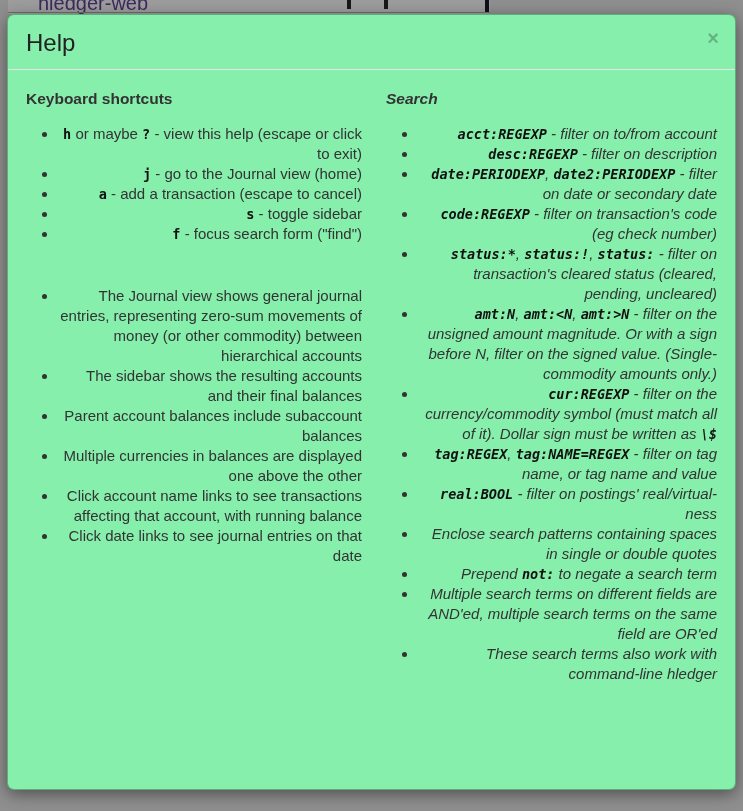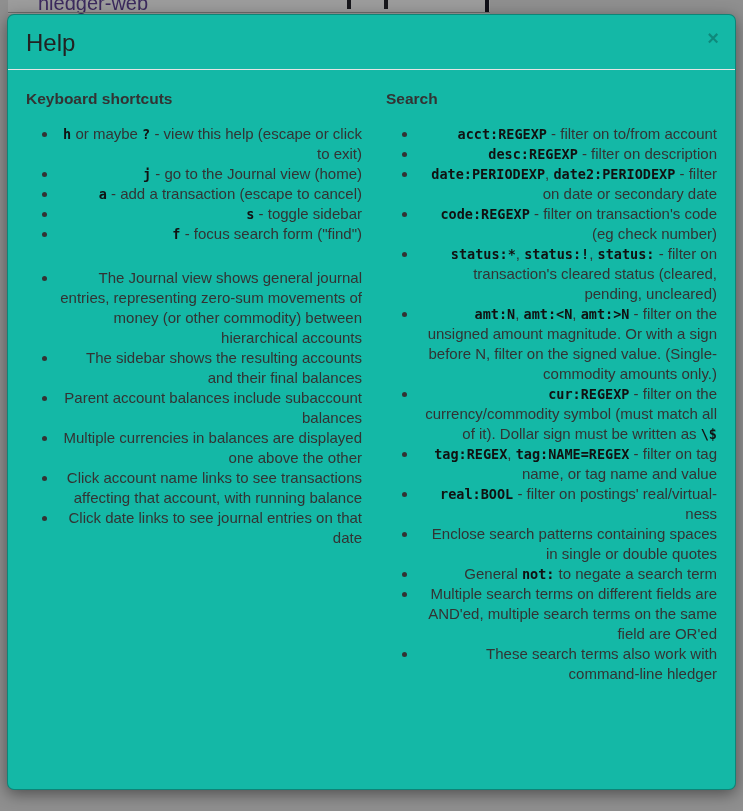--- a/index.html
+++ b/index.html
@@ -23,42 +23,42 @@
     position:absolute;top:12px;left:0;width:482px;height:1px;background:#6e6e6e;
   }
   .stem{position:absolute;top:0;background:#17171c;}
   .stem.s1{left:339px;width:4px;height:9px;}
   .stem.s2{left:376px;width:4px;height:9px;}
   .stem.s3{left:477px;width:4px;height:12px;background:#101018;}
 
   
   .modal{
     position:absolute;left:7px;top:14px;width:729px;height:776px;
-    box-sizing:border-box;background:#14b8a6;border:1px solid rgba(0,0,0,.28);
+    box-sizing:border-box;background:#86efac;border:1px solid rgba(0,0,0,.28);
     border-radius:7px;box-shadow:0 4px 16px rgba(0,0,0,.45);
     overflow:hidden;
   }
   .modal-header{
     position:relative;padding:15px 20px 13px 18px;border-bottom:1px solid #e5e5e5;
   }
   .modal-title{
     font-size:24px;line-height:26px;color:#222;font-weight:normal;
   }
   .close-btn{
     position:absolute;top:13px;right:16px;
     font-size:20px;line-height:20px;font-weight:bold;color:#000;opacity:.25;
     cursor:pointer;
   }
   .modal-body{
     display:flex;padding:20px 18px 20px 18px;box-sizing:border-box;
   }
   .col{box-sizing:border-box;}
   .col.left{width:360px;padding-right:24px;}
-  .col.right{width:331px;}
-  .section{margin-bottom:24px;}
+  .col.right{width:331px;font-style:italic;}
+  .section{margin-bottom:42px;}
   .section:last-child{margin-bottom:0;}
   .section-heading{
     font-size:15.5px;font-weight:bold;color:#333;margin:0 0 16px 0;line-height:18px;
   }
   ul.help-list{
     margin:0;padding:0 0 0 32px;list-style:disc;
   }
   ul.help-list li{
     font-size:15px;line-height:20px;color:#333;text-align:right;
   }
@@ -114,20 +114,20 @@
             <li><code>acct:REGEXP</code><span> - filter on to/from account</span></li>
             <li><code>desc:REGEXP</code><span> - filter on description</span></li>
             <li><code>date:PERIODEXP</code><span>, </span><code>date2:PERIODEXP</code><span> - filter on date or secondary date</span></li>
             <li><code>code:REGEXP</code><span> - filter on transaction's code (eg check number)</span></li>
             <li><code>status:*</code><span>, </span><code>status:!</code><span>, </span><code>status:</code><span> - filter on transaction's cleared status (cleared, pending, uncleared)</span></li>
             <li><code>amt:N</code><span>, </span><code>amt:&lt;N</code><span>, </span><code>amt:&gt;N</code><span> - filter on the unsigned amount magnitude. Or with a sign before N, filter on the signed value. (Single-commodity amounts only.)</span></li>
             <li><code>cur:REGEXP</code><span> - filter on the currency/commodity symbol (must match all of it). Dollar sign must be written as </span><code>\$</code></li>
             <li><code>tag:REGEX</code><span>, </span><code>tag:NAME=REGEX</code><span> - filter on tag name, or tag name and value</span></li>
             <li><code>real:BOOL</code><span> - filter on postings' real/virtual-ness</span></li>
             <li><span>Enclose search patterns containing spaces in single or double quotes</span></li>
-            <li><span>General </span><code>not:</code><span> to negate a search term</span></li>
+            <li><span>Prepend </span><code>not:</code><span> to negate a search term</span></li>
             <li><span>Multiple search terms on different fields are AND'ed, multiple search terms on the same field are OR'ed</span></li>
             <li><span>These search terms also work with command-line hledger</span></li>
           </ul>
         </div>
       </div>
   </div>
 </div>
 
 </body></html>

